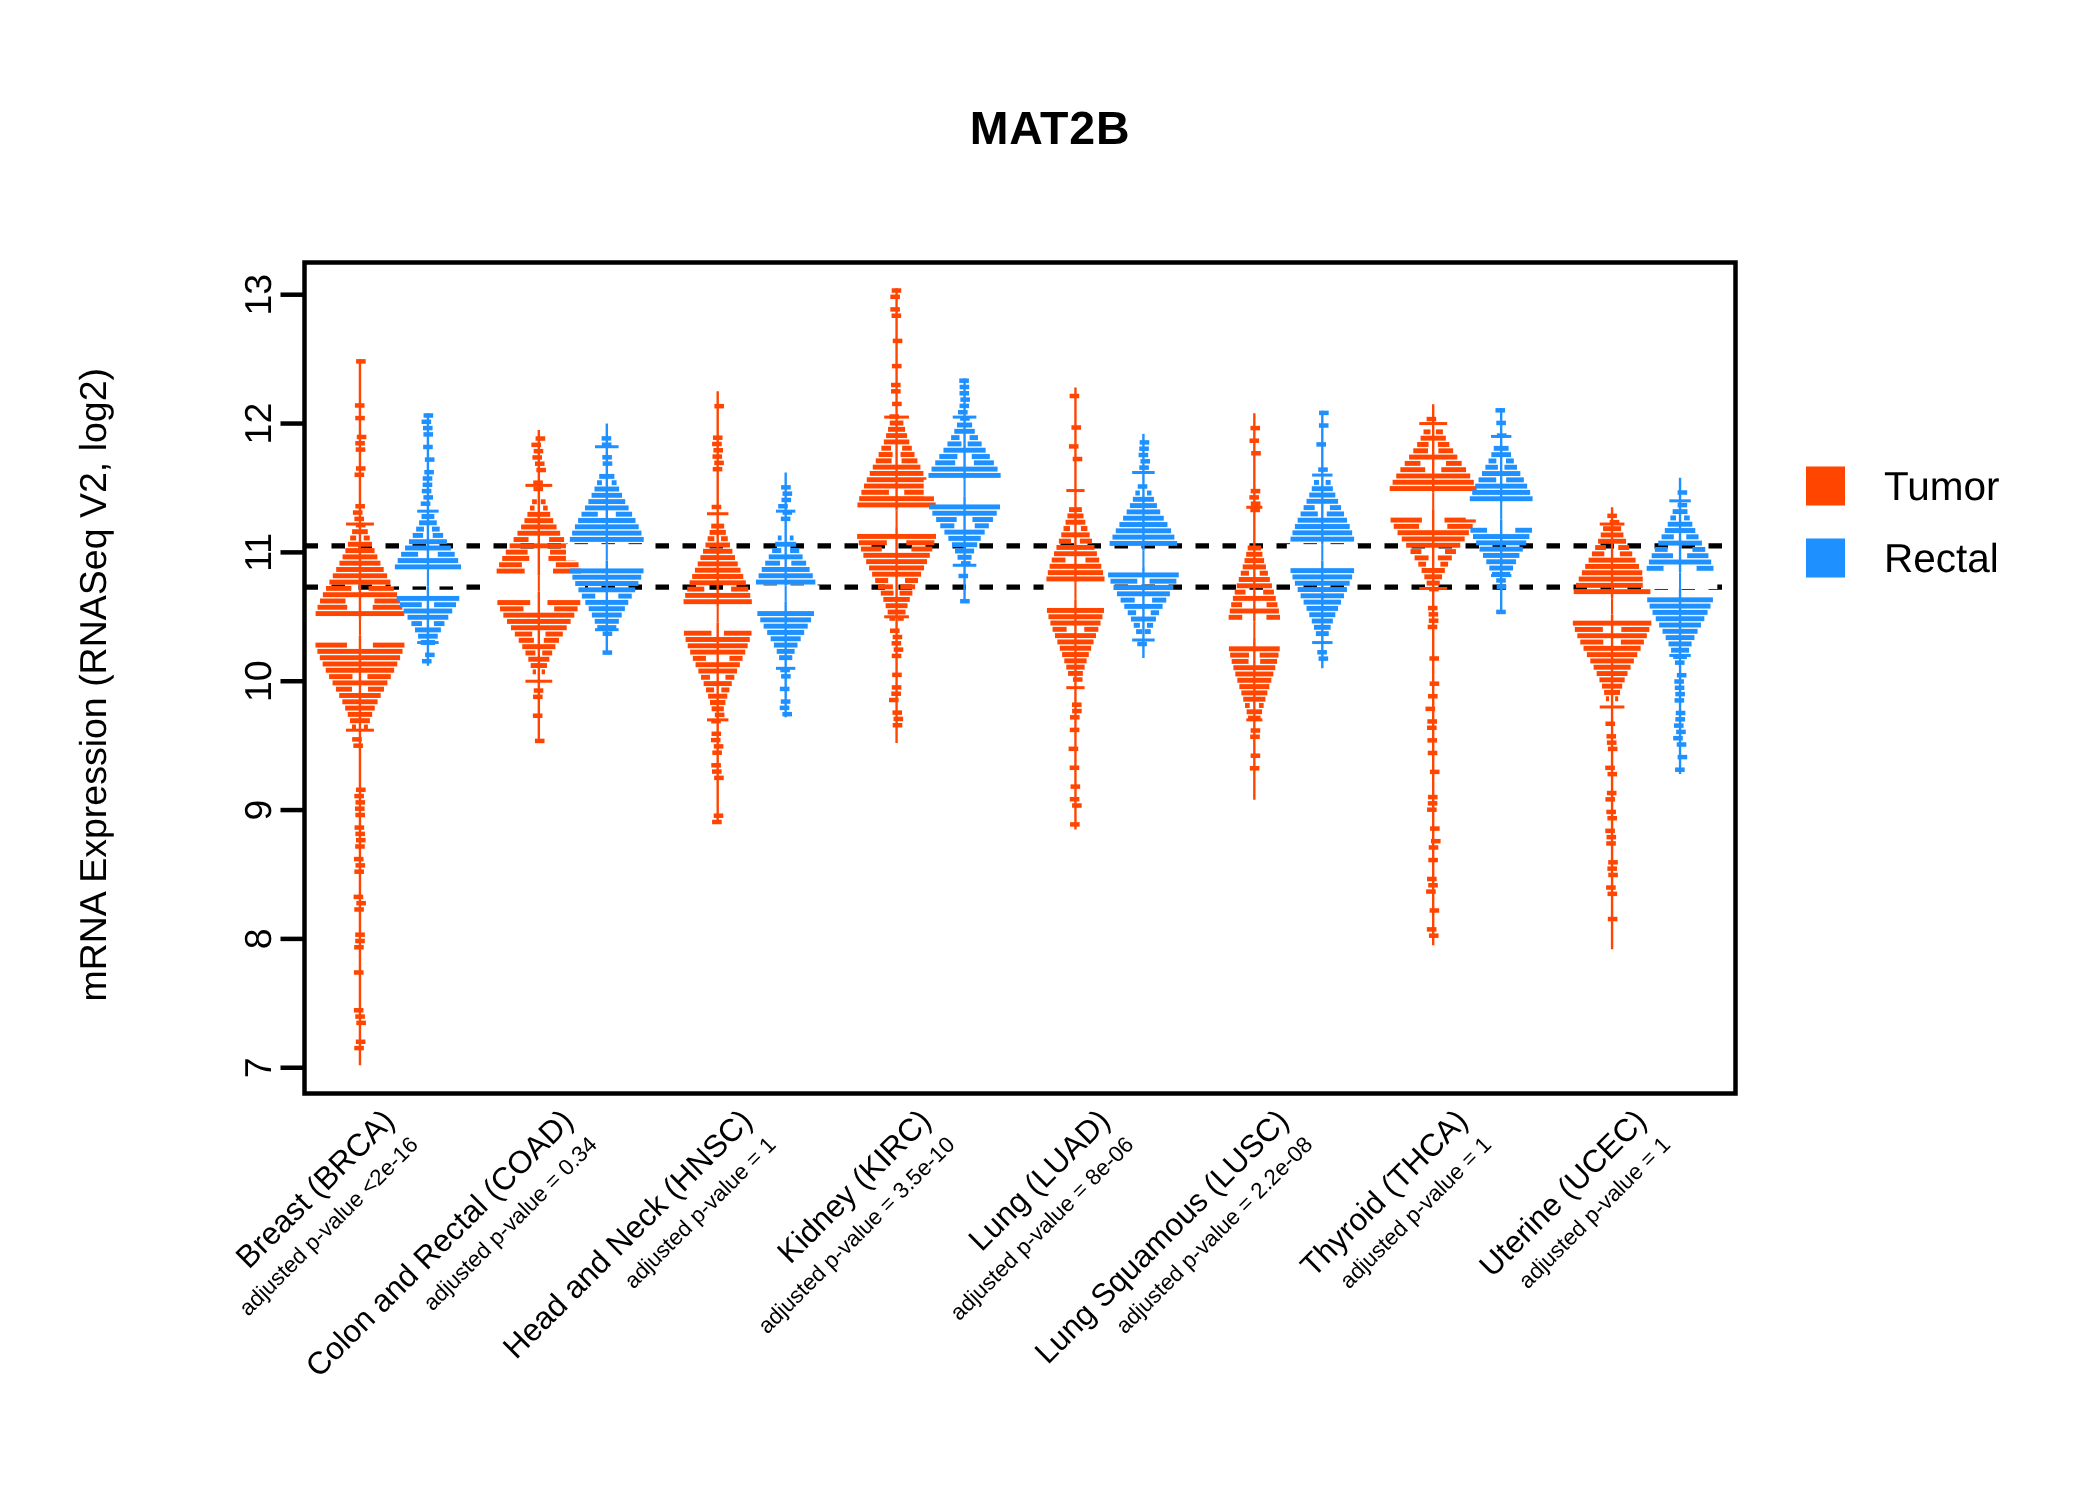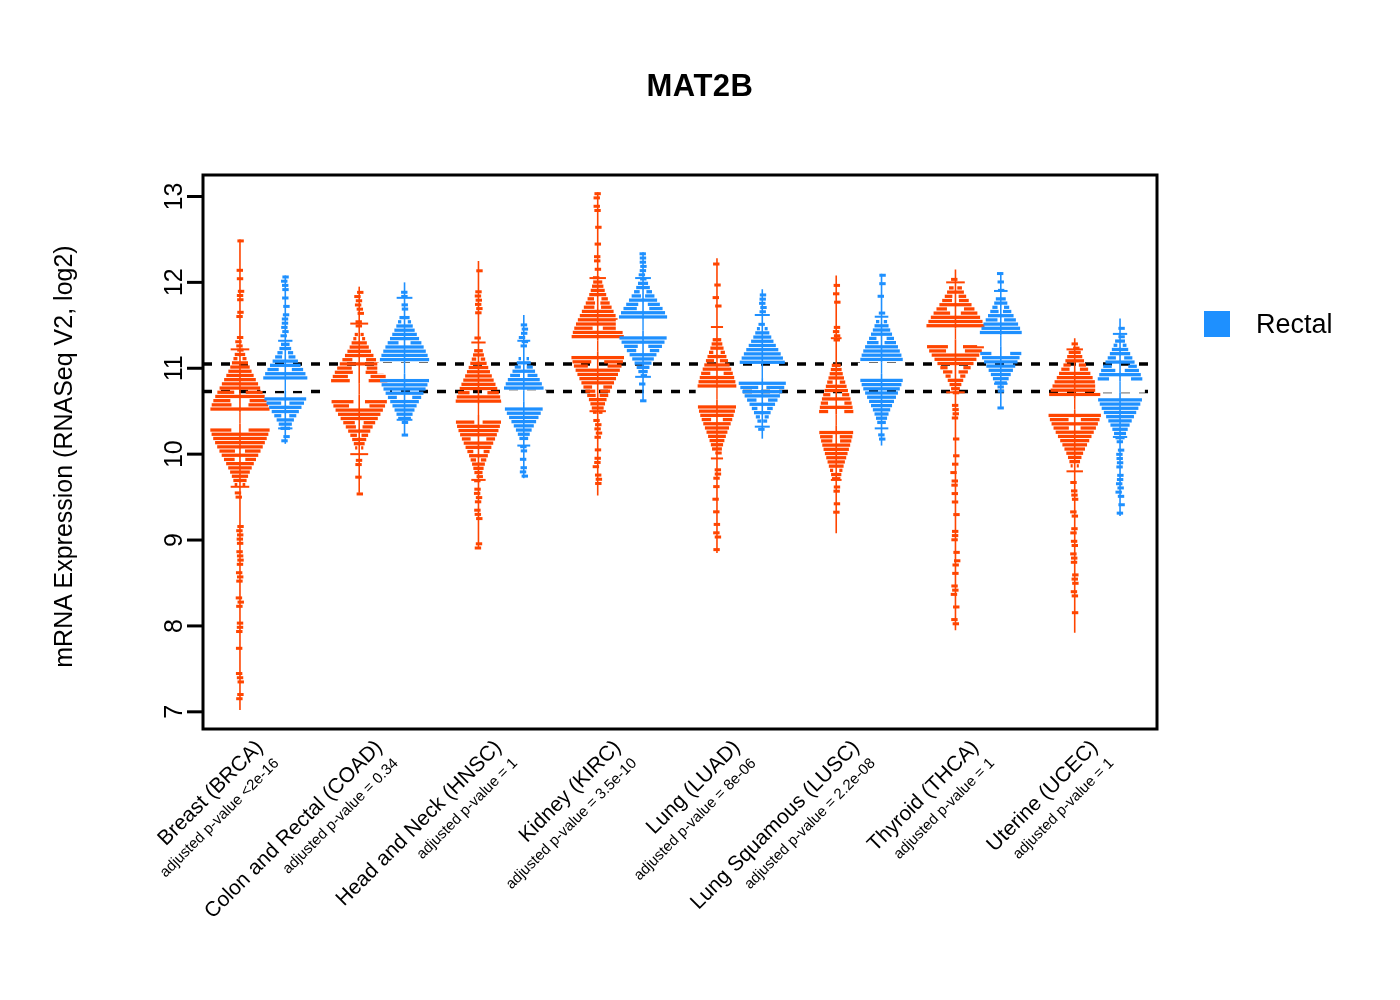--- a/index.html
+++ b/index.html
@@ -942,18 +942,22 @@
         </g>
         <g transform="rotate(-45 1097.375 735)">
           <text x="1097.375" y="737" text-anchor="end" class="xtick-main">Uterine (UCEC)</text>
           <text x="1097.375" y="759" text-anchor="end" class="xtick-sub">adjusted p-value = 1</text>
         </g>
       </g>
     </svg>
 
   <div class="legend">
     <div class="legend-row">
+      <span class="legend-swatch" style="background:#FF4500"></span>
+      <span class="legend-text">Tumor</span>
+    </div>
+    <div class="legend-row">
       <span class="legend-swatch" style="background:#1E90FF"></span>
       <span class="legend-text">Rectal</span>
     </div>
   </div>
 
 </div>
 
 </body></html>

